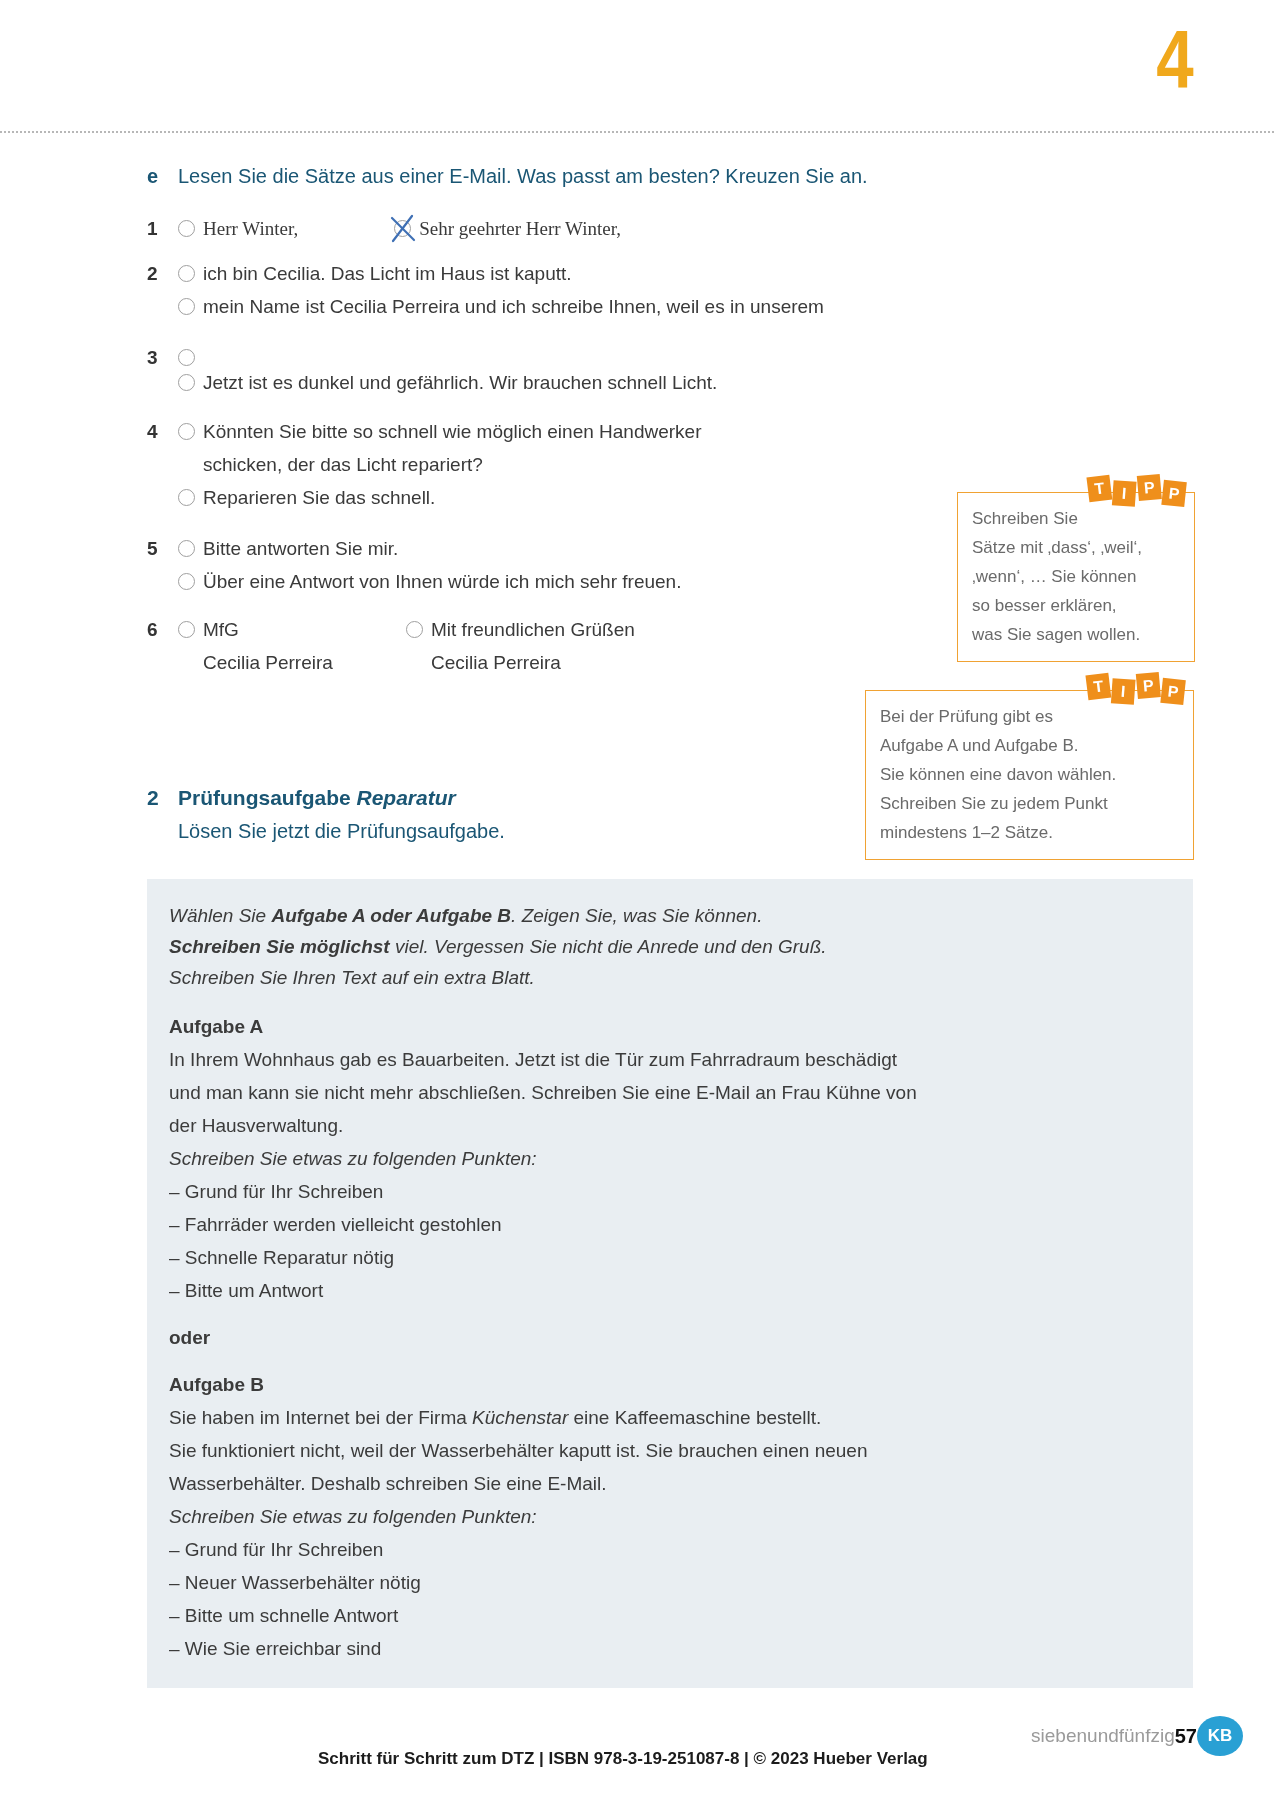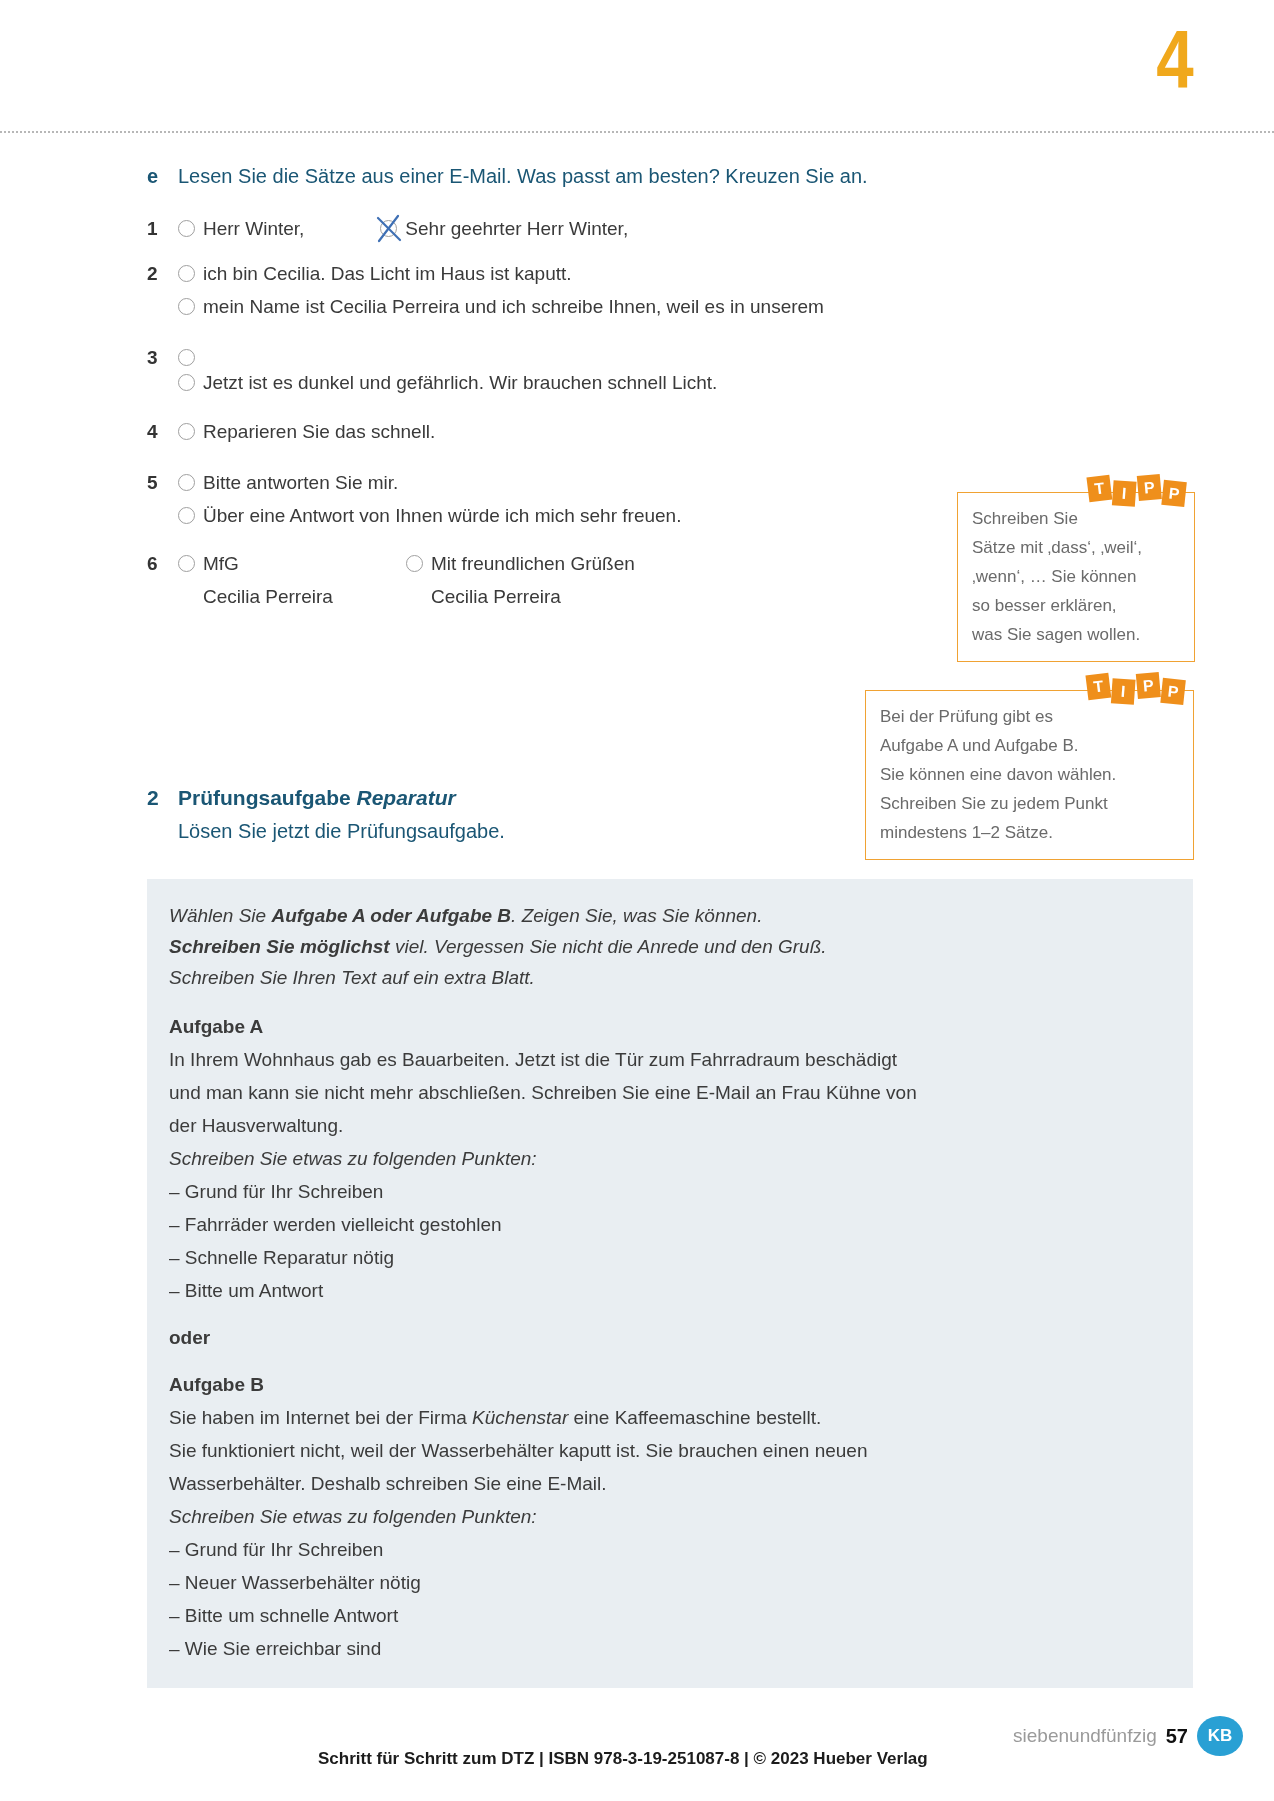--- a/index.html
+++ b/index.html
@@ -19,21 +19,21 @@
   .e-label{font-weight:700;width:17px;flex:none;}
   .item{display:flex;font-size:19px;line-height:33px;}
   .item-num{width:31px;font-weight:600;flex:none;color:#343434;}
   .item-body{flex:1;}
   .option{display:flex;align-items:flex-start;}
   .radio-wrap{position:relative;flex:none;width:17px;height:17px;margin:8px 8px 0 0;}
   .radio{position:absolute;left:0;top:0;width:17px;height:17px;border:1.7px solid #9f9f9f;
          border-radius:50%;background:#fff;box-sizing:border-box;}
   .cross{position:absolute;left:-5px;top:-6px;width:28px;height:29px;pointer-events:none;}
   .cross line{stroke:#3E6FB4;stroke-width:2.2;stroke-linecap:round;}
-  .inline-opts{display:flex;gap:76px;}
+  .inline-opts{display:flex;gap:96px;font-family:Liberation Serif, serif;}
   .cols{display:flex;}
   .col-a{width:228px;flex:none;}
   .signature{margin-left:25px;}
   .mt12{margin-top:12px;} .mt16{margin-top:16px;} .mt18{margin-top:18px;} .mt15{margin-top:15px;}
 
   
   .tip{position:absolute;border:1.5px solid #F0A233;background:#fff;box-sizing:border-box;
        padding:11px 14px 12px;font-size:17px;line-height:29px;color:#6a6a6a;}
   .tip1{left:957px;top:492px;width:238px;}
   .tip2{left:865px;top:690px;width:329px;}
@@ -55,21 +55,21 @@
   
   .taskbox{position:absolute;left:147px;top:879px;width:1046px;height:809px;background:#E9EEF2;
            box-sizing:border-box;padding:21px 26px 0 22px;font-size:19px;line-height:33px;color:#3b3b3b;}
   .intro{font-style:italic;line-height:31px;margin-bottom:17px;}
   .bd{font-weight:700;}
   .it{font-style:italic;}
   .task-heading{font-weight:700;}
   .connector{font-weight:700;margin:14px 0;}
 
   
-  .footer-right{position:absolute;top:1716px;right:31px;display:flex;align-items:center;gap:9px;}
+  .footer-right{position:absolute;top:1716px;right:31px;display:flex;align-items:center;}
   .pg-word{color:#9a9a9a;font-size:19px;}
   .pg-num{font-weight:700;font-size:20px;color:#101010;}
   .kb-badge{width:46px;height:40px;border-radius:50%;background:#29A0D4;color:#fff;
             font-weight:700;font-size:17px;display:flex;align-items:center;justify-content:center;}
   .credit{position:absolute;left:318px;top:1749px;font-size:17px;font-weight:600;color:#1c1c1c;}
 </style>
 </head>
 <body>
 
 <div class="page">
@@ -146,20 +146,29 @@
           <div>
               <div>Jetzt ist es dunkel und gefährlich. Wir brauchen schnell Licht.</div>
             </div>
         </div>
       </div>
     </div>
 
     <div class="item mt16">
       <span class="item-num">4</span>
       <div class="item-body">
+        <div class="option">
+          <span class="radio-wrap">
+              <span class="radio"></span>
+            </span>
+          <div>
+            <div>Könnten Sie bitte so schnell wie möglich einen Handwerker</div>
+            <div>schicken, der das Licht repariert?</div>
+          </div>
+        </div>
         <div class="option">
           <span class="radio-wrap">
               <span class="radio"></span>
             </span>
           <div>
               <div>Reparieren Sie das schnell.</div>
             </div>
         </div>
       </div>
     </div>

